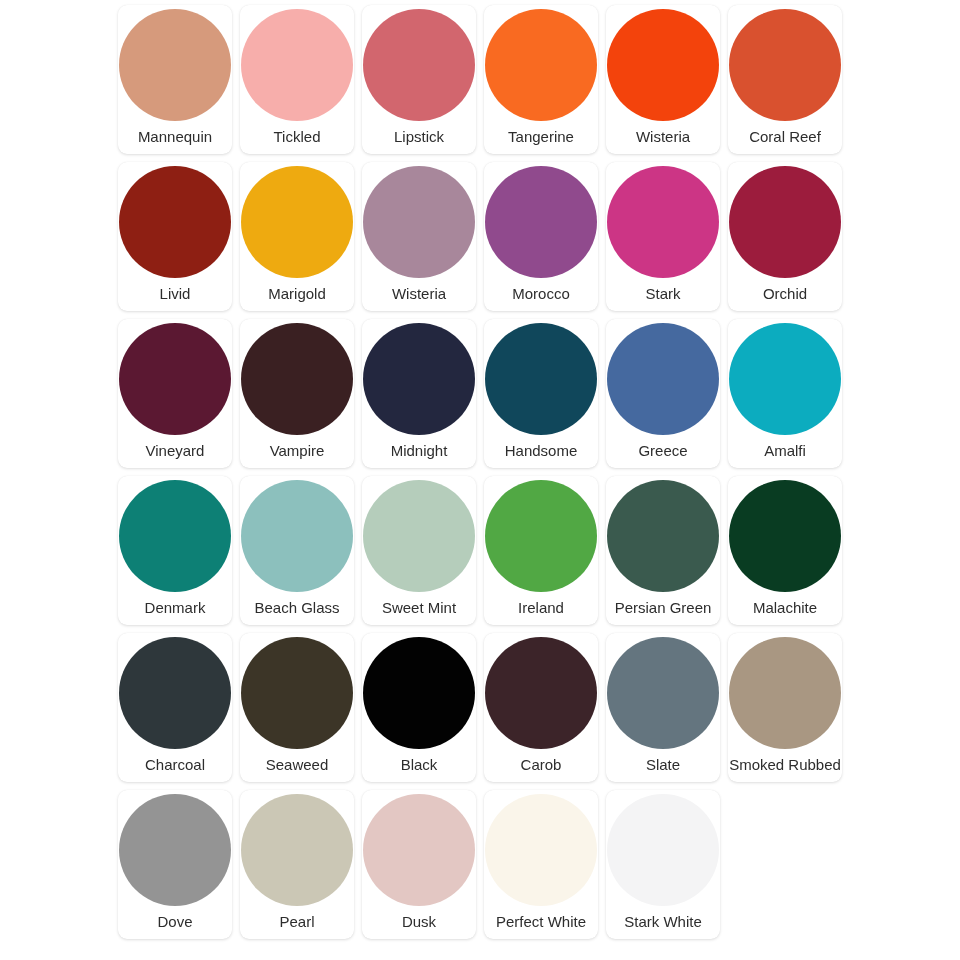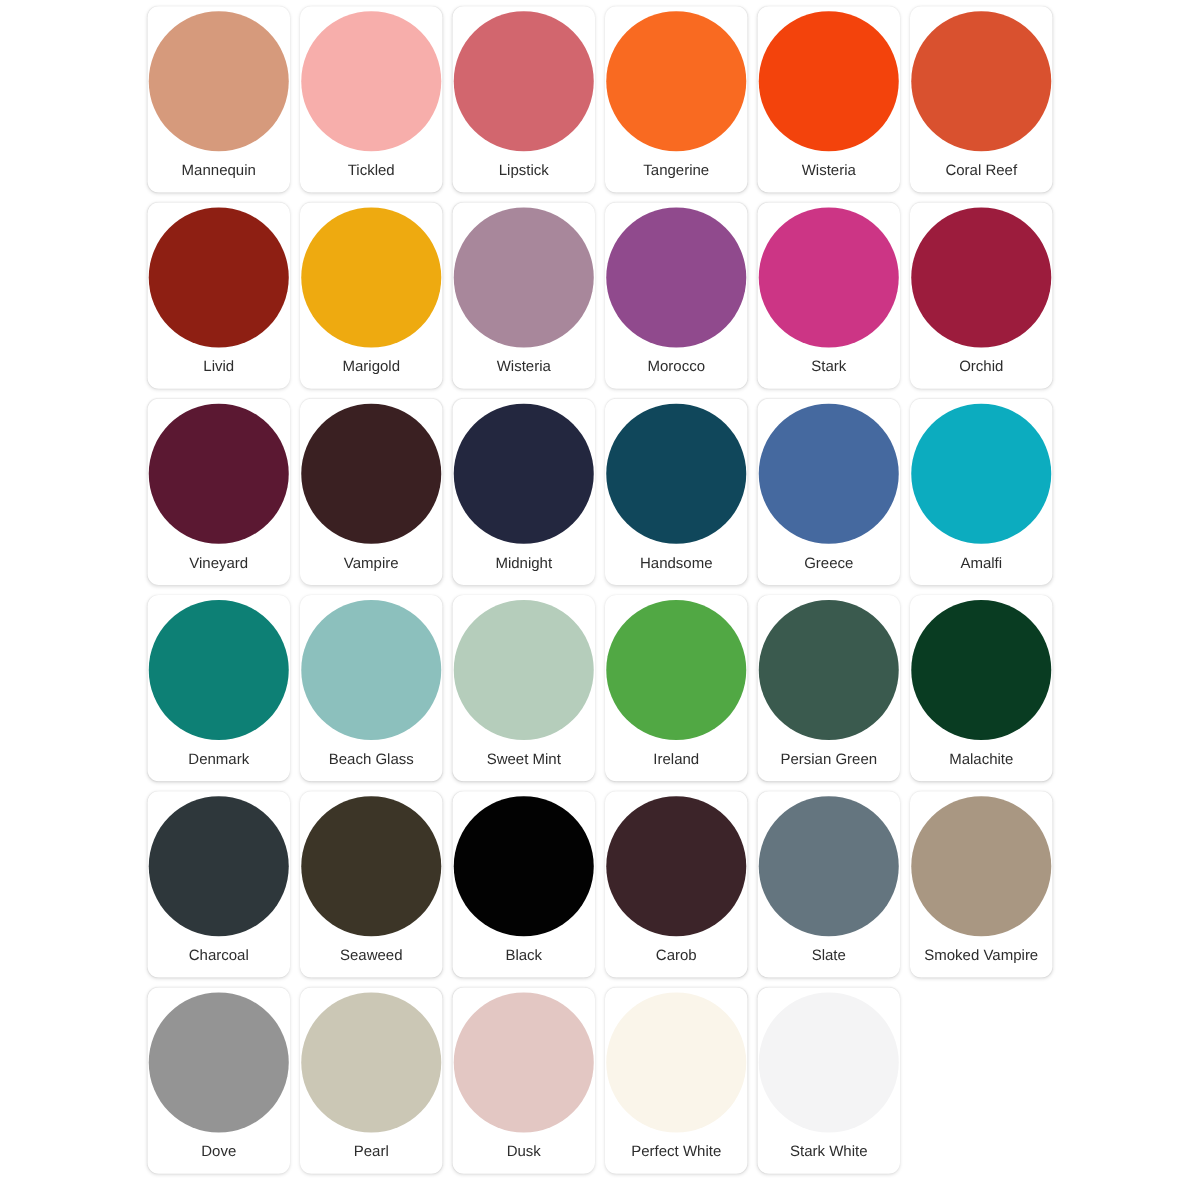--- a/index.html
+++ b/index.html
@@ -72,21 +72,21 @@
   .swatch-disc {
     width: 112px;
     height: 112px;
     border-radius: 50%;
     flex: 0 0 auto;
     margin-top: -1px;
   }
 
   .swatch-label {
     margin-top: 9px;
-    font-size: 12px;
+    font-size: 15px;
     color: #2d2d2d;
     text-align: center;
     line-height: 13px;
     white-space: nowrap;
     font-family: "Liberation Sans", "DejaVu Sans", sans-serif;
   }
 </style>
 </head>
 <body>
 
@@ -208,21 +208,21 @@
       <div class="swatch-card">
         <div class="swatch-disc" style="background: rgb(60, 36, 41);"></div>
         <div class="swatch-label">Carob</div>
       </div>
       <div class="swatch-card">
         <div class="swatch-disc" style="background: rgb(100, 117, 127);"></div>
         <div class="swatch-label">Slate</div>
       </div>
       <div class="swatch-card">
         <div class="swatch-disc" style="background: rgb(169, 151, 130);"></div>
-        <div class="swatch-label">Smoked Vampire</div>
+        <div class="swatch-label">Smoked Rubbed</div>
       </div>
       <div class="swatch-card">
         <div class="swatch-disc" style="background: rgb(148, 148, 148);"></div>
         <div class="swatch-label">Dove</div>
       </div>
       <div class="swatch-card">
         <div class="swatch-disc" style="background: rgb(203, 199, 181);"></div>
         <div class="swatch-label">Pearl</div>
       </div>
       <div class="swatch-card">

